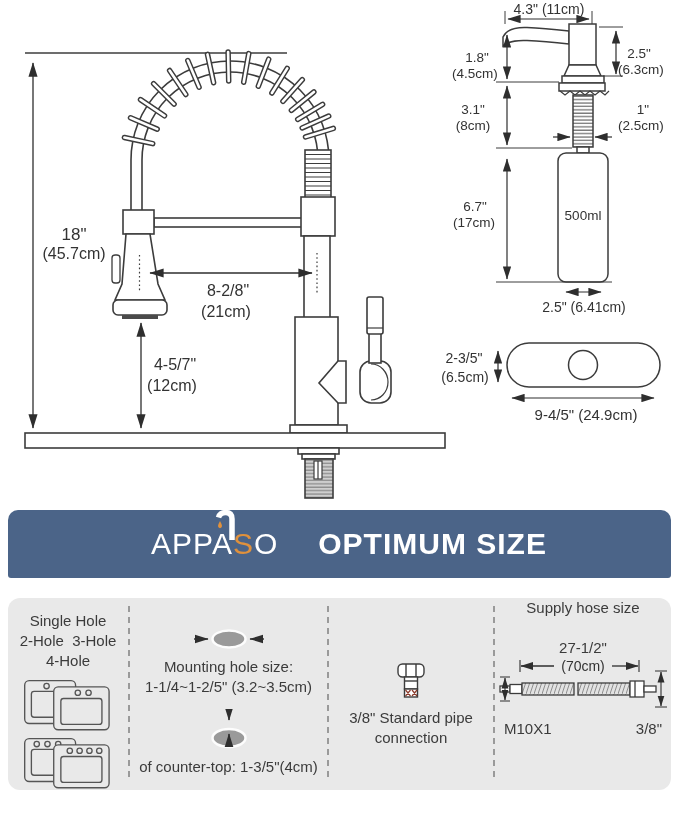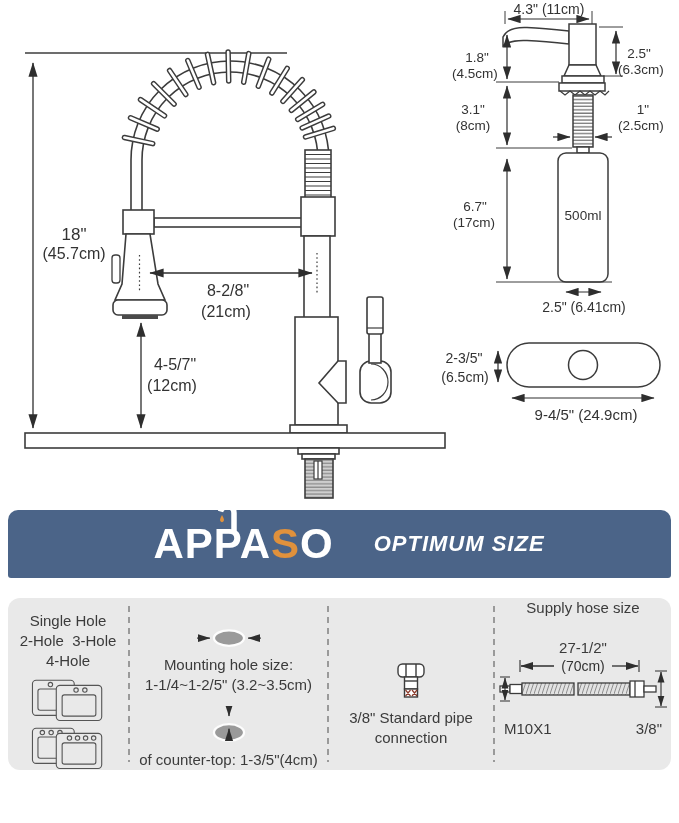--- a/index.html
+++ b/index.html
@@ -4,27 +4,27 @@
 <style>
   html,body{margin:0;padding:0;background:#fff;}
   body{width:679px;height:823px;position:relative;font-family:"Liberation Sans","DejaVu Sans",sans-serif;overflow:hidden;}
   .stage{position:absolute;inset:0;}
   svg text{font-family:"Liberation Sans","DejaVu Sans",sans-serif;fill:#333;}
   .diagram{position:absolute;top:0;left:0;}
 
   
   .banner{position:absolute;top:510px;left:8px;right:8px;height:68px;background:#4b6488;
           border-radius:10px 10px 3px 3px;display:flex;align-items:center;justify-content:center;gap:40px;}
-  .logo{position:relative;color:#fff;font-weight:bold;font-size:42px;letter-spacing:1px;line-height:1;margin-left:19px;}
+  .logo{position:relative;color:#fff;font-weight:normal;font-size:30px;letter-spacing:1px;line-height:1;margin-left:19px;}
   .logo .s{color:#e0913c;}
   .logo-hook{position:absolute;left:62px;top:-21px;}
-  .banner-title{color:#fff;font-weight:bold;font-size:22px;letter-spacing:1px;font-style:italic;}
+  .banner-title{color:#fff;font-weight:bold;font-size:30px;letter-spacing:1px;}
 
   
-  .panel{position:absolute;top:598px;left:8px;right:8px;height:172px;background:#e9e9e9;
+  .panel{position:absolute;top:598px;left:8px;right:8px;height:192px;background:#e9e9e9;
          border-radius:12px;display:flex;color:#3b3b3b;}
   .divider{width:2px;margin:8px 0;background-image:repeating-linear-gradient(to bottom,#9a9a9a 0 6px,transparent 6px 11px);}
   .col{display:flex;flex-direction:column;align-items:center;font-size:15px;}
   .col p{margin:0;text-align:center;line-height:1.32;}
   .col1{width:120px;padding-top:13px;}
   .col1 .holes-text{margin-bottom:8px;}
   .col1 p{white-space:pre;}
   .col2{width:197px;padding-top:31px;}
   .col2 .ic{margin-bottom:8px;}
   .col2 .gap{height:12px;}

